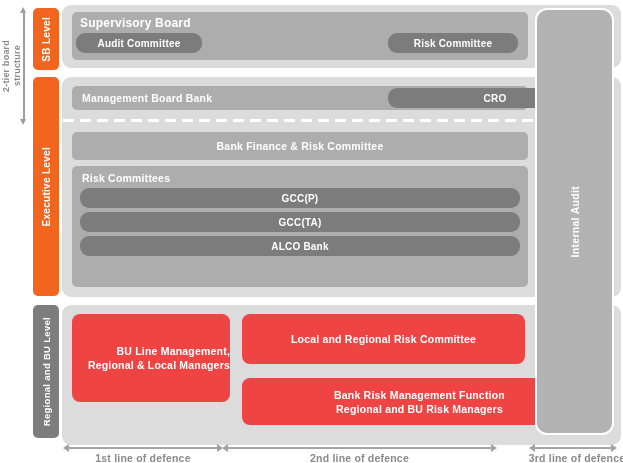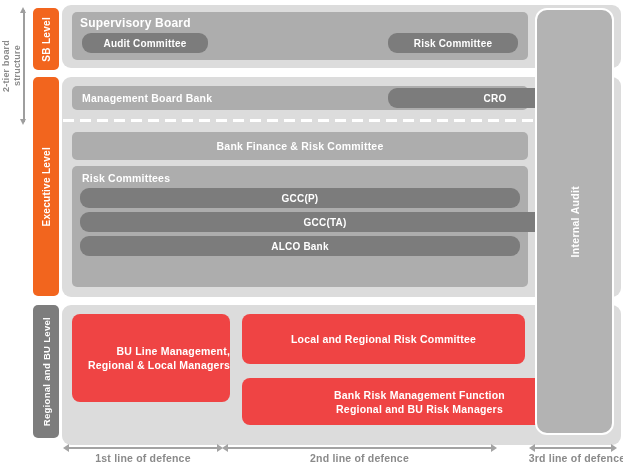--- a/index.html
+++ b/index.html
@@ -42,37 +42,37 @@
   
   .gbox{position:absolute;background:#adadad;border-radius:5px;color:#fff;font-weight:700;}
   .pill{
     position:absolute;background:#7c7c7c;border-radius:9px;color:#fff;
     font-weight:700;font-size:10px;letter-spacing:.2px;
     display:flex;align-items:center;justify-content:center;
   }
   #supervisory-box{left:72px;top:12px;width:456px;height:48px;}
   #supervisory-title{position:absolute;top:4px;left:8px;width:100%;
     font-size:12px;letter-spacing:.2px;}
-  #audit-pill{left:10px;top:21px;width:126px;height:20px;}
+  #audit-pill{left:4px;top:21px;width:126px;height:20px;}
   #riskcom-pill{left:316px;top:21px;width:130px;height:20px;}
   #management-box{left:72px;top:86px;width:456px;height:24px;}
   #management-label{position:absolute;left:10px;top:0;height:100%;display:flex;
     align-items:center;font-size:10.5px;letter-spacing:.2px;}
   #cro-pill{left:316px;top:2px;width:130px;height:20px;padding-left:42px;}
   #dashed-line{
     position:absolute;left:63px;top:119px;width:472px;height:3px;
     background:repeating-linear-gradient(90deg,#ffffff 0 11px,rgba(0,0,0,0) 11px 17px);
   }
   #bfrc-box{left:72px;top:132px;width:456px;height:28px;
     display:flex;align-items:center;justify-content:center;font-size:10.5px;letter-spacing:.2px;}
   #riskcommittees-box{left:72px;top:166px;width:456px;height:121px;}
   #riskcommittees-title{position:absolute;left:10px;top:6px;font-size:10.5px;letter-spacing:.2px;}
   .rc-pill{left:8px;width:440px;height:20px;}
   #rc-pill-0{top:22px;}
-  #rc-pill-1{top:46px;padding-left:25px;}
+  #rc-pill-1{top:46px;}
   #rc-pill-2{top:70px;}
   #rc-pill-3{top:94px;}
   
   .obox{
     position:absolute;background:#ef4444;border-radius:8px;color:#fff;
     font-weight:700;font-size:10.5px;line-height:14px;letter-spacing:.2px;
     display:flex;flex-direction:column;align-items:center;justify-content:center;text-align:center;
   }
   #bu-line-box{left:72px;top:314px;width:158px;height:88px;align-items:flex-end;}
   #local-committee-box{left:242px;top:314px;width:283px;height:50px;}

